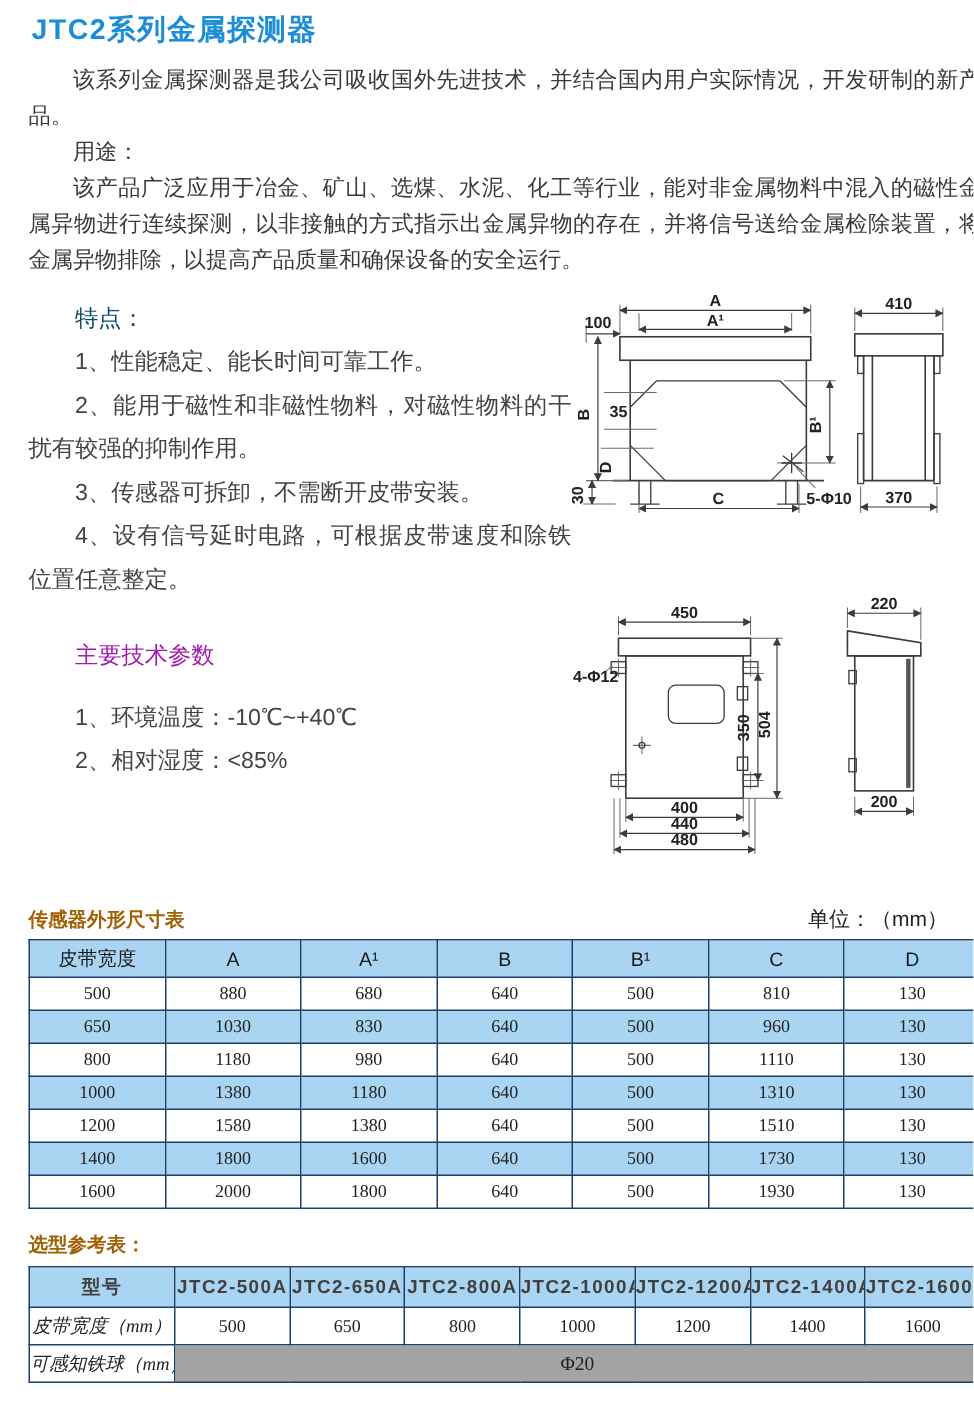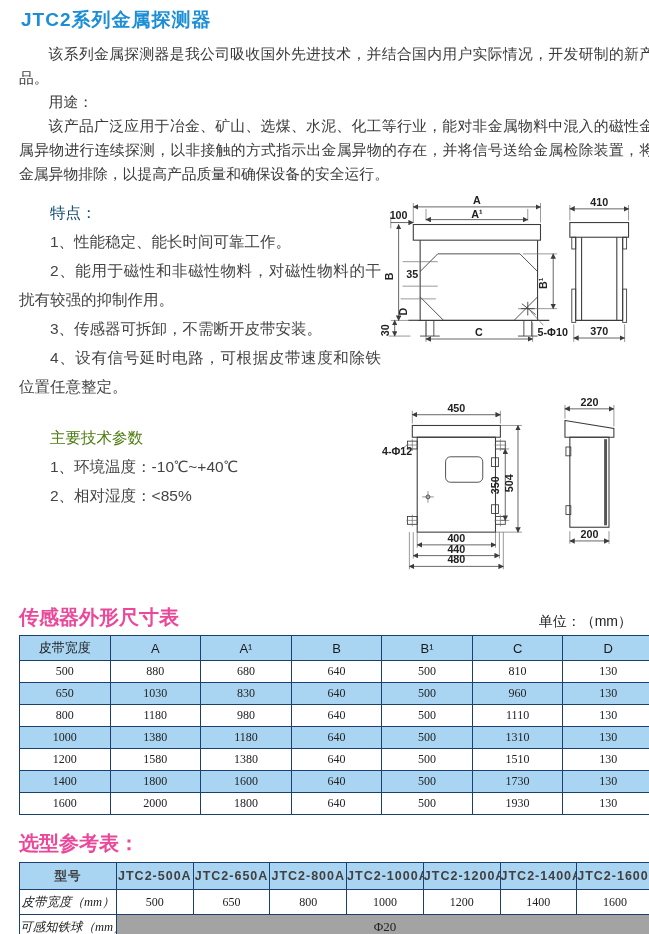--- a/index.html
+++ b/index.html
@@ -44,39 +44,39 @@
     font-size:15.5px;line-height:29px;color:#0c4a6e;
     text-indent:2em;
   }
   p.feat{
     margin:0;
     font-family:"Liberation Sans", sans-serif;
     font-size:15.5px;line-height:29px;color:#444;
     text-indent:2em;text-align:justify;word-break:break-all;
   }
   p.tech-head{
-    margin:22px 0 0 0;
-    font-family:"Liberation Sans", sans-serif;
-    font-size:15.5px;line-height:29px;color:#4d7c0f;text-indent:2em;
+    margin:22px 0 12px 0;
+    font-family:"Liberation Sans", sans-serif;
+    font-size:15.5px;line-height:29px;color:#a21caf;text-indent:2em;
   }
   svg{display:block;}
   .ol{stroke:#3c3c3c;stroke-width:1.1;fill:none;}
   .tl{stroke:#3c3c3c;stroke-width:0.9;fill:none;}
   .xl{stroke:#6a6a6a;stroke-width:0.7;fill:none;}
   .dl{stroke:#3c3c3c;stroke-width:0.8;fill:none;marker-start:url(#ar);marker-end:url(#ar);}
   .dr{stroke:#3c3c3c;stroke-width:0.8;fill:none;marker-end:url(#ar);}
   .dt{font-family:"Liberation Sans", sans-serif;font-size:11px;font-weight:bold;fill:#222;}
   
   .tbl-title-row{
     display:flex;justify-content:space-between;align-items:flex-end;
     margin:14px 0 4px 0;width:635px;
   }
   .tbl-title{
     font-family:"Liberation Sans", sans-serif;
-    font-size:20px;font-weight:bold;color:#ec4899;
+    font-size:13px;font-weight:bold;color:#a16207;
   }
   .tbl-unit{
     font-family:"Liberation Sans", sans-serif;
     font-size:14px;color:#222;margin-right:22px;
   }
   table.grid{
     border-collapse:collapse;
     table-layout:fixed;
     width:635px;
   }

